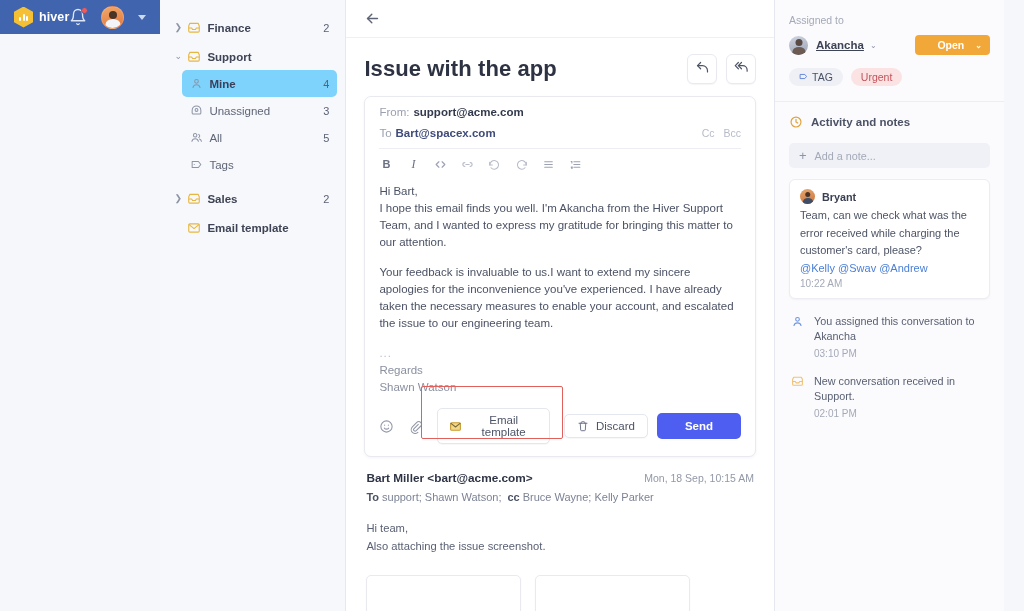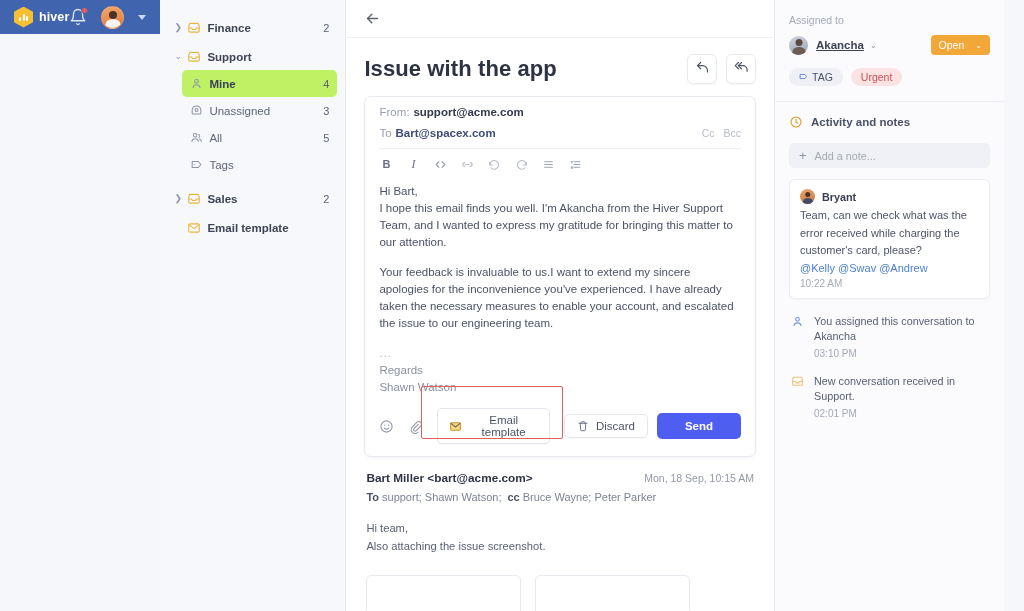--- a/index.html
+++ b/index.html
@@ -57,21 +57,21 @@
   }
   .nav-item .chev {
     width: 12px; flex: 0 0 12px; color: #8c93a4; font-size: 9px; line-height: 1; text-align:center;
   }
   .nav-item .ic { width: 20px; flex: 0 0 20px; display:flex; align-items:center; justify-content:center; color:#e7b63f; }
   .nav-item .ic.gray { color:#8d94a6; }
   .nav-item .lbl { font-size: 11.5px; color: #3e4455; font-weight: 700; padding-left: 3px; }
   .nav-item .cnt { margin-left: auto; font-size: 11px; color: #5b6275; font-weight: 500; }
   .nav-item.child { margin-left: 22px; margin-right: 8px; }
   .nav-item.child .lbl { font-weight: 500; color: #5f6678; }
-  .nav-item.selected { background: #bef264; }
+  .nav-item.selected { background: #7dd3fc; }
   .nav-item.selected .lbl { color: #3a405a; font-weight: 600; }
   .nav-item.top-level { margin-top: 2px; }
   .nav-gap { height: 5px; }
 
   
   .center {
     flex: 1 1 auto; min-width: 0; background: #ffffff; display: flex; flex-direction: column;
     border-right: 1px solid #e6e8ef;
   }
   .center-head { height: 38px; flex: 0 0 38px; display: flex; align-items: center; padding: 0 18px; border-bottom: 1px solid #eef0f5;}
@@ -146,22 +146,22 @@
   
   .rightbar { width: 229px; flex: 0 0 229px; background: #fbfbfd; padding: 14px 14px 0 14px; }
   .r-label { font-size: 10.5px; color: #a3a9b7; margin-bottom: 9px; }
   .assign-row { display: flex; align-items: center; }
   .av-sm { width: 19px; height: 19px; border-radius: 50%; overflow:hidden; position:relative; background: linear-gradient(165deg,#cfd4e0,#9aa2b4); flex:0 0 19px;}
   .av-sm .head { position:absolute; left:50%; top:3.5px; transform:translateX(-50%); width:7px; height:7px; border-radius:50%; background:#5a4a44; }
   .av-sm .body { position:absolute; left:50%; bottom:-1px; transform:translateX(-50%); width:13px; height:9px; border-radius:50% 50% 0 0; background:#6b5b53; }
   .assign-name { font-size: 11.5px; color: #3e4455; font-weight: 600; margin-left: 8px; text-decoration: underline; }
   .assign-caret { margin-left: 6px; color: #8b91a1; font-size: 8px; }
   .open-btn {
-    margin-left: auto; background: #f2a838; color: #fff; font-size: 10.5px; font-weight: 400;
-    border-radius: 4px; padding: 4px 8px 4px 8px; display: flex; align-items: center; gap: 11px; cursor: pointer;
+    margin-left: auto; background: #f2a838; color: #fff; font-size: 10.5px; font-weight: 700;
+    border-radius: 4px; padding: 4px 8px 4px 22px; display: flex; align-items: center; gap: 11px; cursor: pointer;
     border:none; font-family: inherit;
   }
   .open-btn .c { font-size: 8px; }
   .chips { display: flex; gap: 8px; margin-top: 13px; }
   .chip { display: flex; align-items: center; gap: 4px; border-radius: 11px; padding: 3px 10px; font-size: 10.5px; }
   .chip.tag { background: #eef0f6; color: #4a5163; }
   .chip.tag .ti { color: #5b7fd4; font-size: 9px; }
   .chip.urgent { background: #fbe3e4; color: #c2535a; }
   .r-sep { height: 1px; background: #eceef3; margin: 15px -14px 0 -14px; }
 
@@ -475,21 +475,21 @@
             </div>
           </div>
         </div>
 
         <div class="msg">
           <div class="msg-head">
             <span class="msg-from">Bart Miller &lt;bart@acme.com&gt;</span>
             <span class="msg-date">Mon, 18 Sep, 10:15 AM</span>
           </div>
           <div class="msg-to">
-            <b>To</b><span class="n">support;  Shawn Watson;</span><span class="sp"></span><b>cc</b><span class="n">Bruce Wayne;  Peter Parker</span>
+            <b>To</b><span class="n">support;  Shawn Watson;</span><span class="sp"></span><b>cc</b><span class="n">Bruce Wayne;  Kelly Parker</span>
           </div>
           <div class="msg-body">
             <div>Hi team,</div>
             <div>Also attaching the issue screenshot.</div>
           </div>
 
           <div class="attachments">
             <div class="att">
 
               <span class="att-txt">

